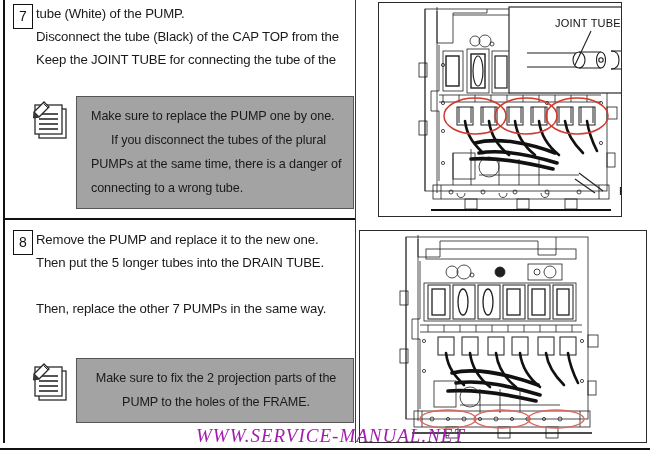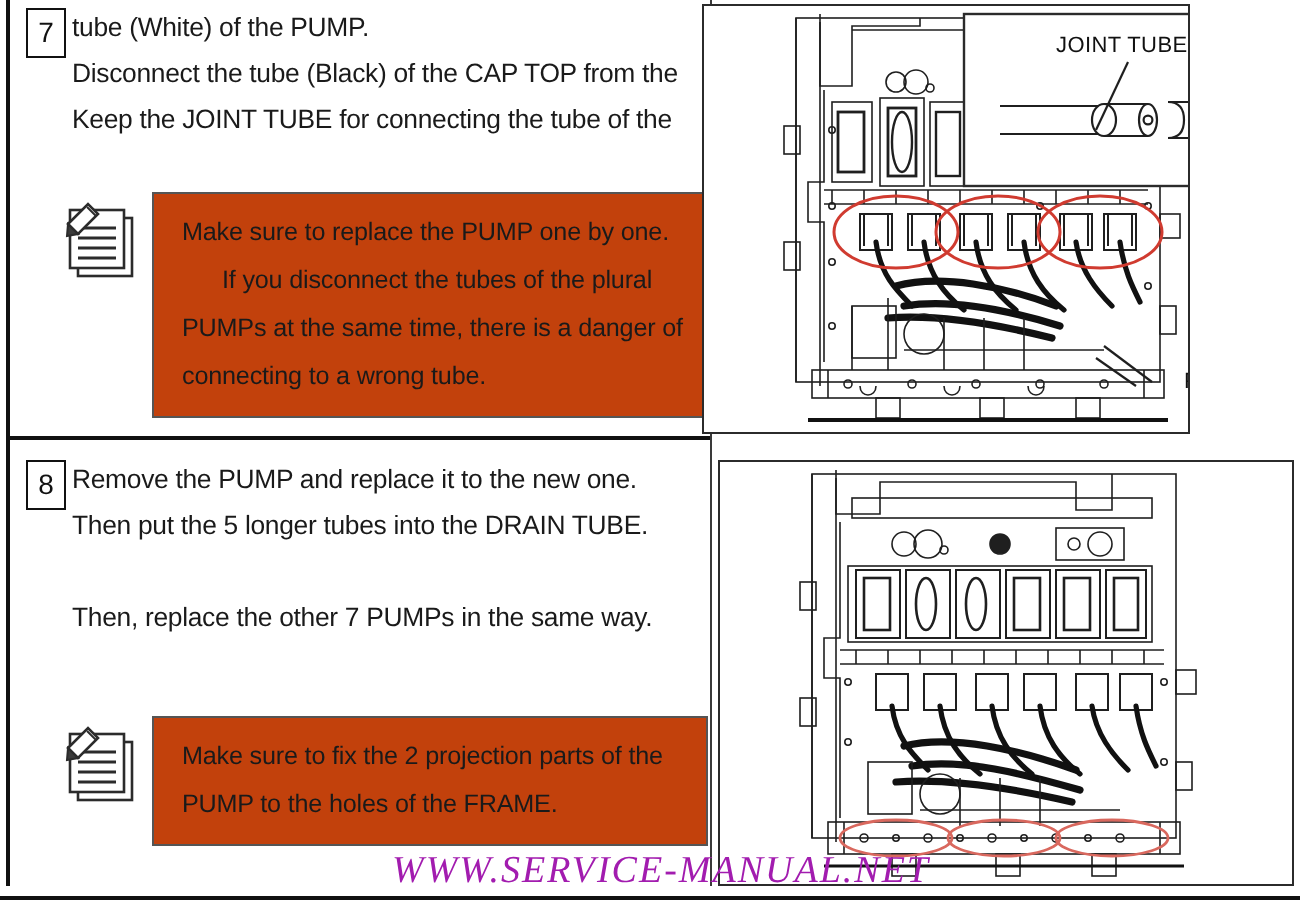--- a/index.html
+++ b/index.html
@@ -77,21 +77,21 @@
     align-items: flex-start;
   }
   .note-icon {
     width: 44px; height: 42px;
     flex: 0 0 44px;
     position: relative;
     margin-top: 4px;
   }
   .note-box {
     border: 1.2px solid #555;
-    background: #c2410c;
+    background: #a3a3a3;
     box-sizing: border-box;
     padding: 7px 12px 8px 14px;
   }
   .note-box .ln {
     display: block;
     font-size: 12.6px;
     line-height: 24px;
     letter-spacing: -0.1px;
     white-space: nowrap;
     color: #1a1a1a;
@@ -192,42 +192,42 @@
         <div class="step-num">8</div>
         <div class="step-lines">
           <span class="ln">Remove the PUMP and replace it to the new one.</span>
           <span class="ln">Then put the 5 longer tubes into the DRAIN TUBE.</span>
           <span class="ln gap"></span>
           <span class="ln">Then, replace the other 7 PUMPs in the same way.</span>
         </div>
       </div>
     </div>
 
-    <div class="note-row" style="left:24px; top:358px; width:322px;">
+    <div class="note-row" style="left:24px; top:358px; width:322px;text-align:center;">
       <div class="note-icon">
         <svg width="44" height="42" viewBox="0 0 44 42" aria-hidden="true">
           <rect x="7" y="9" width="27" height="29" fill="#ffffff" stroke="#2b2b2b" stroke-width="1.3"></rect>
           <rect x="3" y="5" width="27" height="29" fill="#ffffff" stroke="#2b2b2b" stroke-width="1.3"></rect>
           <line x1="7" y1="14" x2="26" y2="14" stroke="#2b2b2b" stroke-width="1.6"></line>
           <line x1="7" y1="19" x2="26" y2="19" stroke="#2b2b2b" stroke-width="1.6"></line>
           <line x1="7" y1="24" x2="26" y2="24" stroke="#2b2b2b" stroke-width="1.6"></line>
           <line x1="7" y1="29" x2="26" y2="29" stroke="#2b2b2b" stroke-width="1.6"></line>
           <path d="M2 12 L12 2 L17 7 L7 17 Z" fill="#ffffff" stroke="#2b2b2b" stroke-width="1.3"></path>
           <path d="M2 12 L7 17 L1.5 18 Z" fill="#3a3a3a" stroke="#2b2b2b" stroke-width="1"></path>
           <line x1="11.5" y1="3.5" x2="16" y2="8" stroke="#2b2b2b" stroke-width="1"></line>
         </svg>
       </div>
       <div class="note-box" style="width:278px;">
         <span class="ln">Make sure to fix the 2 projection parts of the</span>
         <span class="ln">PUMP to the holes of the FRAME.</span>
       </div>
     </div>
   </div>
 
-  <div class="panel" style="left:351px; top:2px; width:244px; height:215px;">
+  <div class="panel" style="left:378px; top:2px; width:244px; height:215px;">
     <svg width="286" height="213" viewBox="0 0 286 213" aria-hidden="true">
       <g stroke="#1f1f1f" fill="none" stroke-width="0.8">
 
         <path d="M46 6 L46 188 M58 4 L58 190"></path>
         <rect x="46" y="6" width="182" height="182"></rect>
         <path d="M58 8 L58 40 L74 40 L74 10 L108 10 L108 6"></path>
         <path d="M74 12 L182 12 L182 28 L196 28 L196 6"></path>
         <path d="M60 42 L60 88 L52 88 L52 108 L60 108 L60 178"></path>
 
         <rect x="64" y="48" width="20" height="40"></rect>

